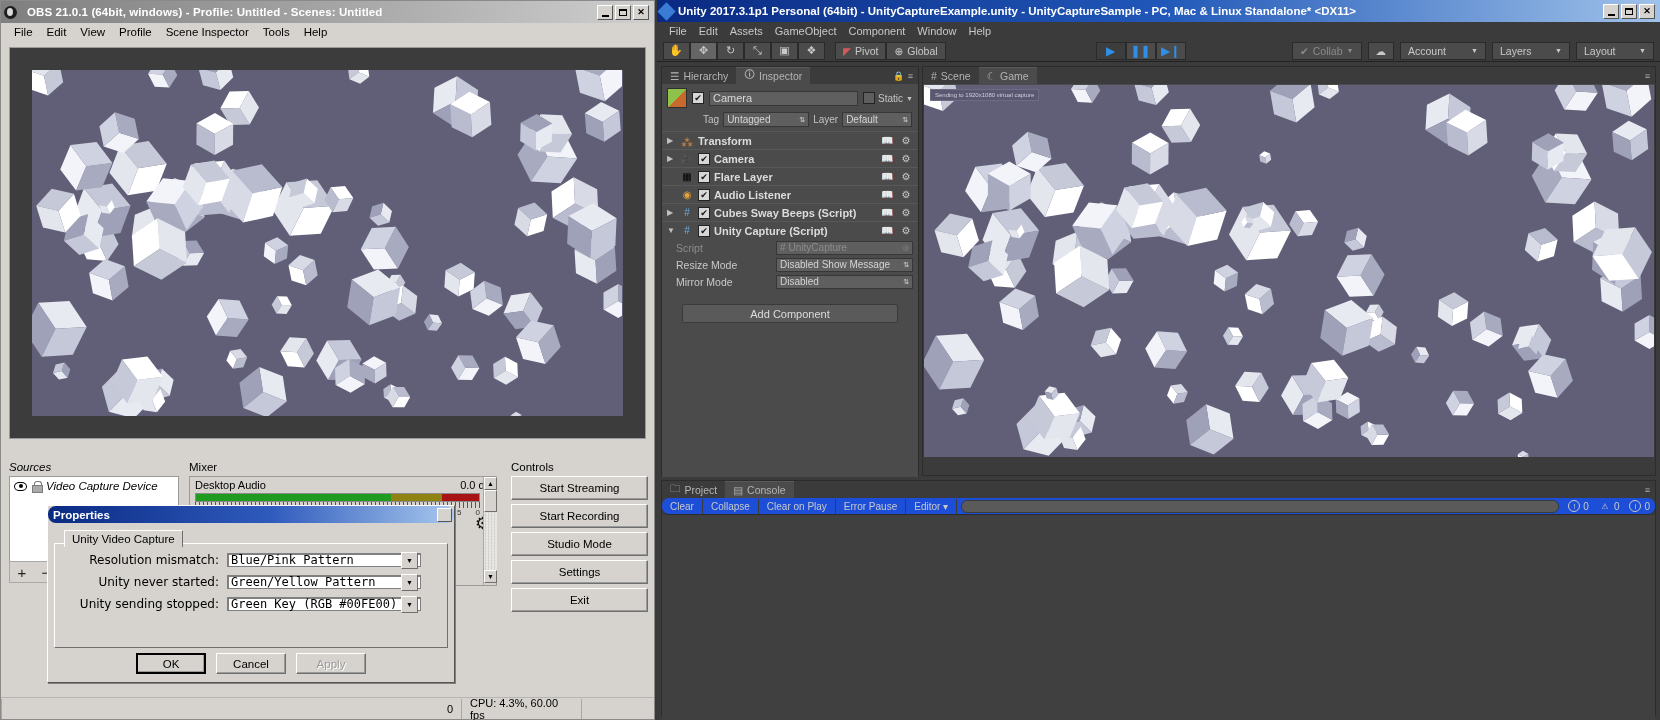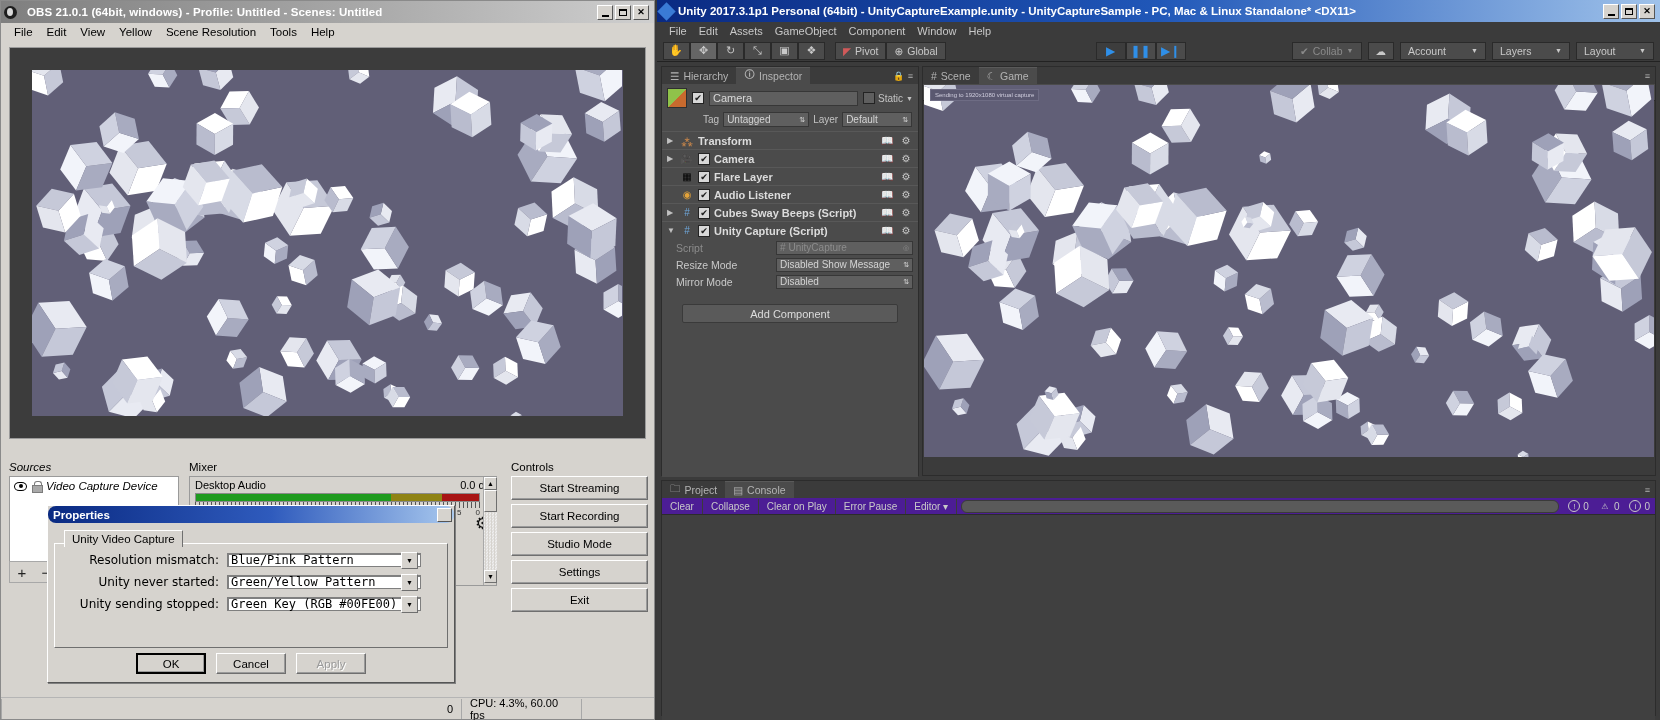--- a/index.html
+++ b/index.html
@@ -134,21 +134,21 @@
   #game-toolbar { height:17px; background:#4b4b4b; display:flex; align-items:center; border-bottom:1px solid #2c2c2c; }
   .gt { display:flex; align-items:center; height:15px; padding:0 6px; font-size:10px; color:#c9c9c9; border-right:1px solid #3b3b3b;}
   .gt .ar { margin-left:6px; font-size:7px; }
   .slider { width:86px; height:3px; background:#3a3a3a; border:1px solid #2b2b2b; position:relative; margin:0 4px; }
   .slider .knob { position:absolute; left:0; top:-4px; width:10px; height:10px; border-radius:50%; background:#5f5f5f; border:1px solid #2b2b2b; }
   #game-canvas { position:absolute; left:1px; top:18px; width:730px; height:372px; background:#615f77; overflow:hidden; }
   #game-overlay { position:absolute; left:6px; top:4px; background:#5a5870; color:#cfcddd; font-size:6px; padding:2px 4px; border:1px solid #6e6c84;}
 
   
   #console-panel { position:absolute; left:4px; top:418px; width:995px; height:236px; background:#3b3b3b; border:1px solid #2c2c2c; }
-  #console-toolbar { height:17px; background:#4c1d95; display:flex; align-items:center; border-bottom:1px solid #2c2c2c; }
+  #console-toolbar { height:17px; background:#1d4ed8; display:flex; align-items:center; border-bottom:1px solid #2c2c2c;border-radius:7px; }
   .cbtn { display:flex; align-items:center; height:15px; padding:0 8px; font-size:10px; color:#c9c9c9; border-right:1px solid #3b3b3b;}
   .csearch { flex:1; height:13px; margin:0 4px; background:#5a5a5a; border:1px solid #3a3a3a; border-radius:6px; }
   .badge { display:flex; align-items:center; gap:3px; padding:0 5px; font-size:10px; color:#c9c9c9;}
   .badge .ic { width:12px; height:12px; border-radius:50%; border:1.5px solid #c9c9c9; display:flex; align-items:center; justify-content:center; font-size:8px; }
   #console-list { height:216px; background:#404040; }
 </style>
 </head>
 <body>
 
 <div id="obs-window">
@@ -164,22 +164,22 @@
           <i></i>
         </div>
       <div class="win-btn wb-close">✕</div>
     </div>
   </div>
 
   <div id="obs-menubar">
     <span>File</span>
     <span>Edit</span>
     <span>View</span>
-    <span>Yellow</span>
-    <span>Scene Resolution</span>
+    <span>Profile</span>
+    <span>Scene Inspector</span>
     <span>Tools</span>
     <span>Help</span>
   </div>
 
   <div id="obs-preview-wrap">
     <div id="obs-preview">
         <svg width="590" height="348" viewBox="0 0 590 348" style="display: block;">
           <g transform="translate(12.037584586068988,5.758651186712086) rotate(228.5654601920396) scale(2.0122050656937063)">
             <path d="M0,-10 L8.7,-5 L0,0 L-8.7,-5 Z" fill="#ffffff"></path>
             <path d="M-8.7,-5 L0,0 L0,10 L-8.7,5 Z" fill="#c6c9d8"></path>

